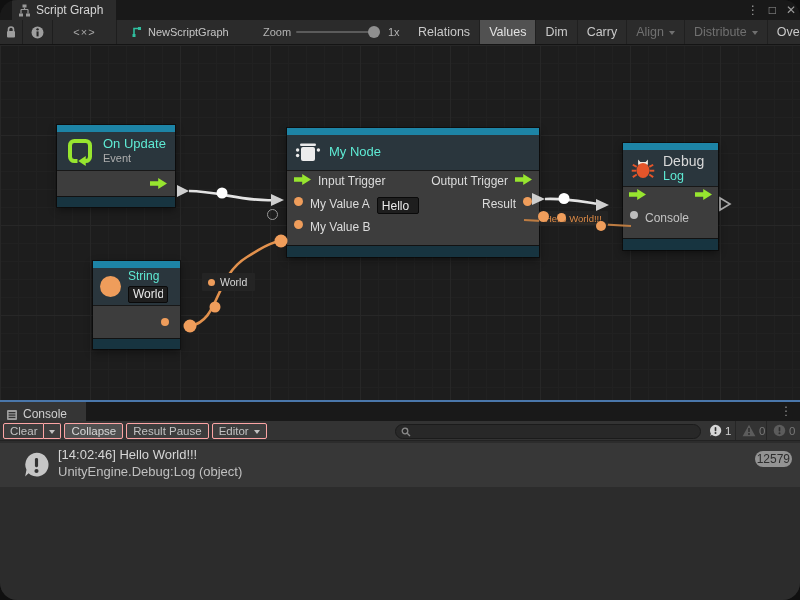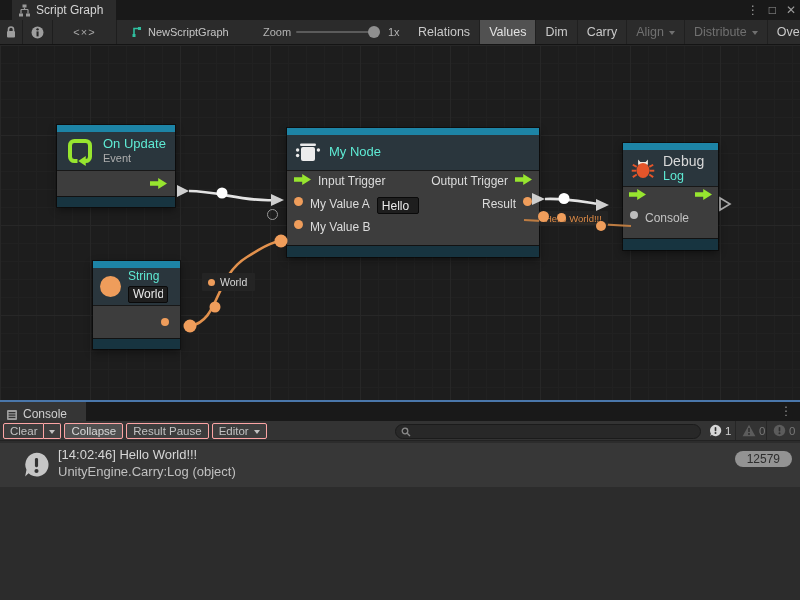--- a/index.html
+++ b/index.html
@@ -1,18 +1,18 @@
 <!DOCTYPE html>
 <html><head>
 <meta charset="utf-8">
 <style>
   html,body{margin:0;padding:0;background:#101010;}
   .app{position:relative;width:800px;height:600px;background:#191919;
        font-family:"Liberation Sans",sans-serif;overflow:hidden;
-       -webkit-font-smoothing:antialiased;color:#ccc;}
+       -webkit-font-smoothing:antialiased;color:#ccc;border-radius:17px;}
   .app *{box-sizing:border-box;}
 
   
   .tabbar{position:absolute;left:0;top:0;width:800px;height:20px;background:#191919;}
   .tab-active{position:absolute;left:12px;top:0;height:20px;width:104px;background:#2b2b2b;
       display:flex;align-items:center;gap:5px;padding-left:6px;font-size:12px;color:#d5d5d5;}
   .win-controls{position:absolute;right:4px;top:0;height:20px;display:flex;align-items:center;gap:10px;
       color:#9c9c9c;font-size:12px;}
   .win-controls span{cursor:default;}
 
@@ -91,21 +91,21 @@
       border:1px solid #1b1b1b;border-radius:8px;display:flex;align-items:center;padding-left:5px;}
   .csearch input{background:transparent;border:none;outline:none;color:#ddd;font-size:11px;width:280px;
       font-family:"Liberation Sans",sans-serif;}
   .cbadge{position:absolute;top:21px;height:19px;display:flex;align-items:center;gap:3px;
       padding-left:6px;border-left:1px solid #262626;font-size:11.5px;}
   .cbadge .cnt-on{color:#cfcfcf;} .cbadge .cnt-off{color:#787878;}
   .clog-row{position:absolute;left:0;top:43px;width:800px;height:44px;background:#373737;}
   .clog-l1{position:absolute;left:58px;top:4px;font-size:13px;color:#d6d6d6;}
   .clog-l2{position:absolute;left:58px;top:21px;font-size:13px;color:#c0c0c0;}
   .clog-count{position:absolute;right:8px;top:8px;background:#939393;color:#2d2d2d;border-radius:9px;
-      padding:1px 12px;font-size:12px;}
+      padding:1px 2px;font-size:12px;}
   .bubble{position:absolute;left:22px;top:8px;}
 </style>
 </head>
 <body>
 
 <div class="app">
 
   <div class="tabbar">
     <div class="tab-active">
       <svg width="13" height="13" viewBox="0 0 13 13">
@@ -401,18 +401,18 @@
       <span class="cnt-off">0</span>
     </div>
 
     <div class="clog-row">
       <svg class="bubble" width="29" height="29" viewBox="0 0 24 24">
         <path d="M12 1.5 A 9.8 9.8 0 1 1 5.4 18.4 L2.6 21.2 3.7 15.6 A 9.8 9.8 0 0 1 12 1.5 z" fill="#c6c6c6"></path>
         <rect x="10.7" y="5.8" width="2.6" height="7.6" rx="1.2" fill="#333"></rect>
         <circle cx="12" cy="16.6" r="1.7" fill="#333"></circle>
       </svg>
       <div class="clog-l1">[14:02:46] Hello World!!!</div>
-      <div class="clog-l2">UnityEngine.Carry:Log (object)</div>
+      <div class="clog-l2">UnityEngine.Debug:Log (object)</div>
       <div class="clog-count">12579</div>
     </div>
   </div>
 
 </div>
 
 </body></html>

